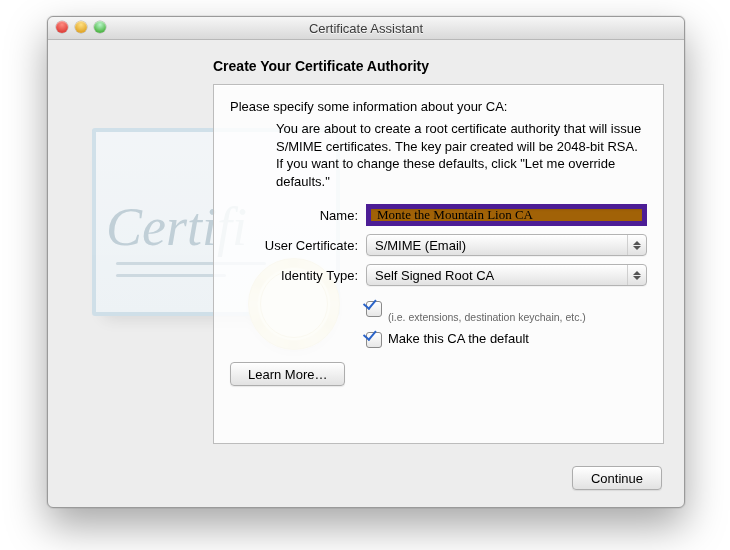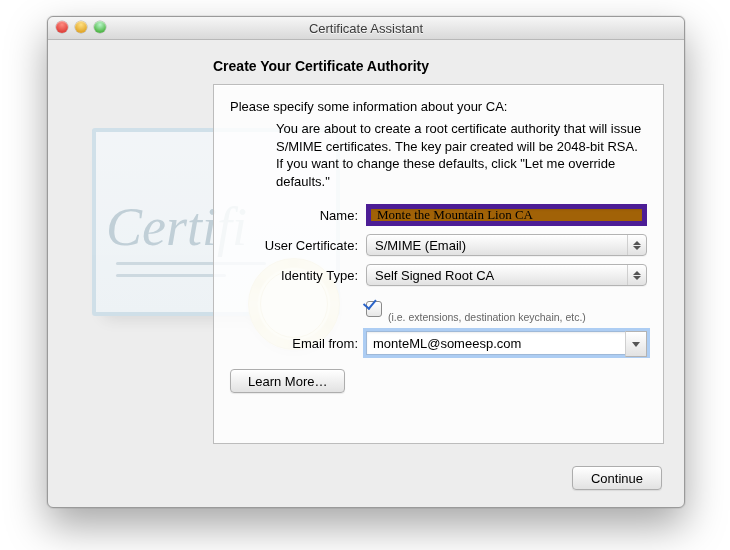--- a/index.html
+++ b/index.html
@@ -425,32 +425,25 @@
 
           <div class="checkbox-row">
             <div class="checkbox checked"></div>
             <div>
               <div class="chk-sub">(i.e. extensions, destination keychain, etc.)</div>
             </div>
           </div>
 
           <div style="height:6px;"></div>
 
-
-          <div class="form-row">
-            <div class="form-label">Email from:</div>
-            <div class="form-field">
-              <div class="combo-wrap">
-                <input class="combo-input" type="text" value="monteML@someesp.com" style="">
-                <div class="combo-btn">
-                  <div class="caret-down"></div>
-                </div>
-              </div>
-            </div>
-          </div>
+          <div class="checkbox-row" style="margin-bottom:12px;">
+            <div class="checkbox checked"></div>
+            <div class="chk-text">Make this CA the default</div>
+          </div>
+
 
           <div class="learn-more">
             <div class="aqua-btn">
               <span>Learn More…</span>
             </div>
           </div>
 
         </div>
       </div>
 

